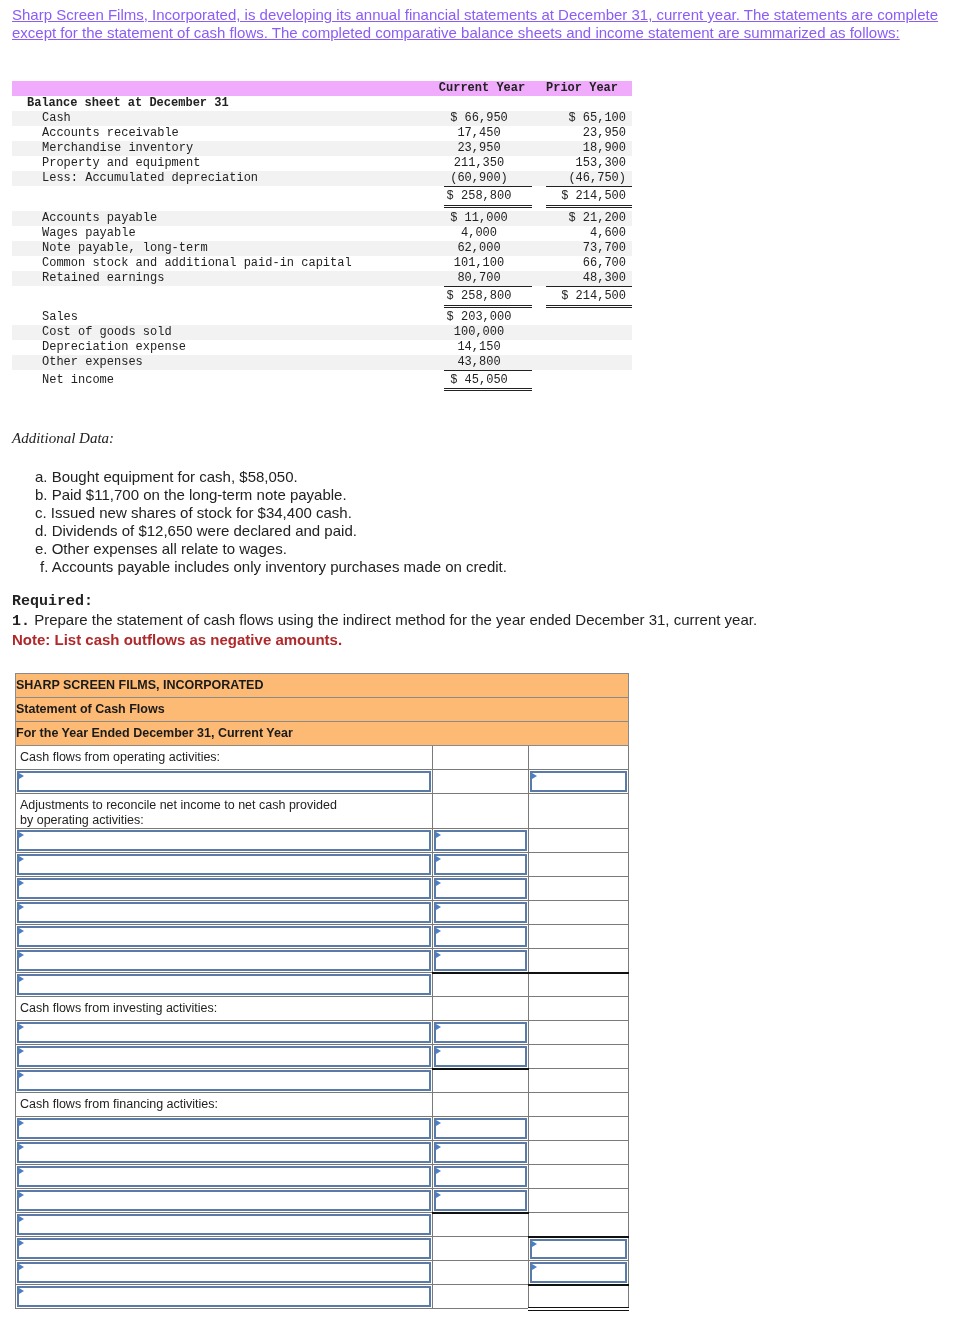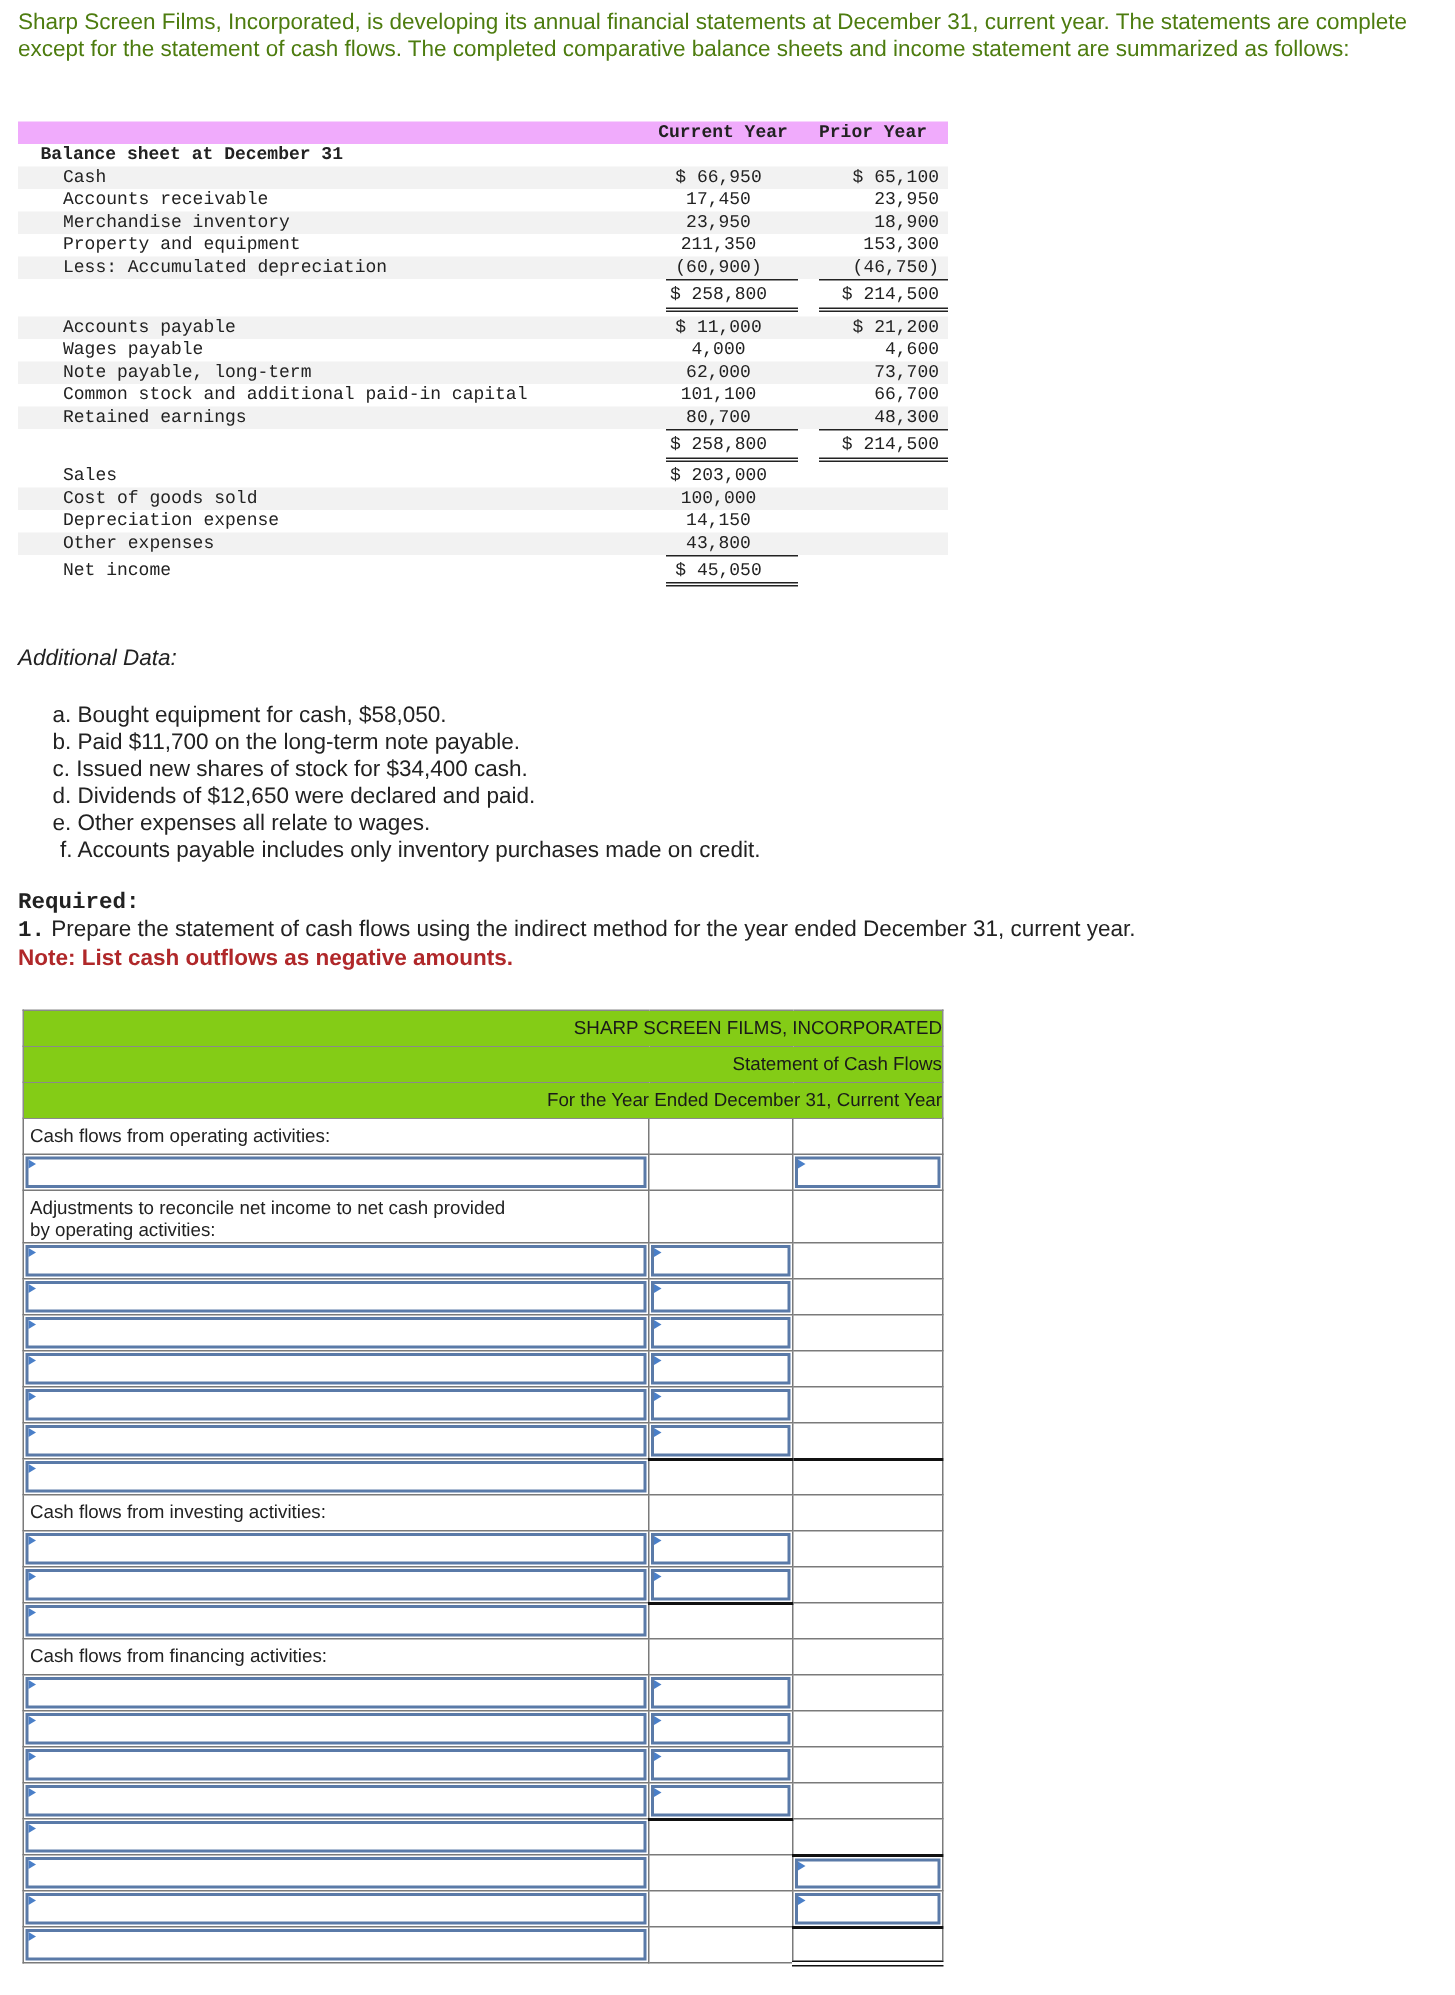--- a/index.html
+++ b/index.html
@@ -8,57 +8,57 @@
     width: 970px;
     height: 1330px;
     background: #ffffff;
     font-family: "Liberation Sans", sans-serif;
     color: #222;
     position: relative;
     overflow: hidden;
   }
   .intro {
     position: absolute; left: 12px; top: 6px; width: 945px;
-    font-size: 15px; line-height: 18px; color: #4d7c0f;
+    font-size: 15px; line-height: 18px; color: #8b5cf6; text-decoration: underline;
   }
   
   .fin {
     position: absolute; left: 12px; top: 81px; width: 620px;
     font-family: "Liberation Mono", "DejaVu Sans Mono", monospace;
     font-size: 12px; color: #222;
   }
   .fin .row { position: relative; height: 15px; line-height: 15px; }
   .fin .row.shade { background: #f2f2f2; }
   .fin .row.hdr { background: #f0abfc; font-weight: bold; height: 15px; }
   .fin .lbl { position: absolute; left: 30px; }
   .fin .lbl.bold { left: 15px; font-weight: bold; }
   .fin .c1 { position: absolute; left: 420px; width: 100px; text-align: center; padding-right: 6px; }
   .fin .c2 { position: absolute; left: 520px; width: 100px; text-align: right; padding-right: 6px; }
   .fin .hdr .c1, .fin .hdr .c2 { text-align: center; padding-right: 0; }
   .fin .ul1 { position: absolute; left: 432px; width: 88px; border-bottom: 1px solid #222; }
   .fin .ul2 { position: absolute; left: 534px; width: 86px; border-bottom: 1px solid #222; }
   .fin .dl1 { position: absolute; left: 432px; width: 88px; border-bottom: 3px double #222; height: 3px; }
   .fin .dl2 { position: absolute; left: 534px; width: 86px; border-bottom: 3px double #222; height: 3px; }
 
-  .addl-title { position: absolute; left: 12px; top: 430px; font-size: 15px; font-style: italic; }
+  .addl-title { position: absolute; left: 12px; top: 430px; font-size: 15px; font-style: italic; font-family: Liberation Serif, serif; }
   .addl-list { position: absolute; left: 35px; top: 468px; font-size: 15px; line-height: 18px; }
   .addl-list div.f { padding-left: 5px; }
   .required { position: absolute; left: 12px; top: 593px; font-size: 15px; line-height: 18px; width: 945px; }
   .required .b { font-weight: bold; font-family: Liberation Mono, monospace; }
   .required .note { color: #b0282a; font-weight: bold; }
 
   
   .cf {
     position: absolute; left: 15px; top: 673px; width: 614px;
     border-collapse: collapse;
     font-size: 12.5px;
   }
   .cf td { border: 1px solid #7a7a7a; padding: 0; height: 24px; vertical-align: top; position: relative; }
   .cf .banner td {
-    background: #84cc16; text-align: right; font-weight: normal; font-size: 12.5px;
+    background: #fdba74; text-align: left; font-weight: bold; font-size: 12.5px;
     height: 23px; line-height: 23px; color: #1a1a1a; border-color: #8a8a8a;
   }
   .cf .section td.lab { padding: 4px 4px 0 4px; line-height: 15px; }
   .cf td.c0 { width: 417px; }
   .cf td.c1 { width: 96px; }
   .cf td.c2 { width: 100px; }
   .inp {
     position: absolute; left: 1px; top: 1px; right: 1px; bottom: 1px;
     border: 2px solid #5a7aa8; background: #fff;
   }

